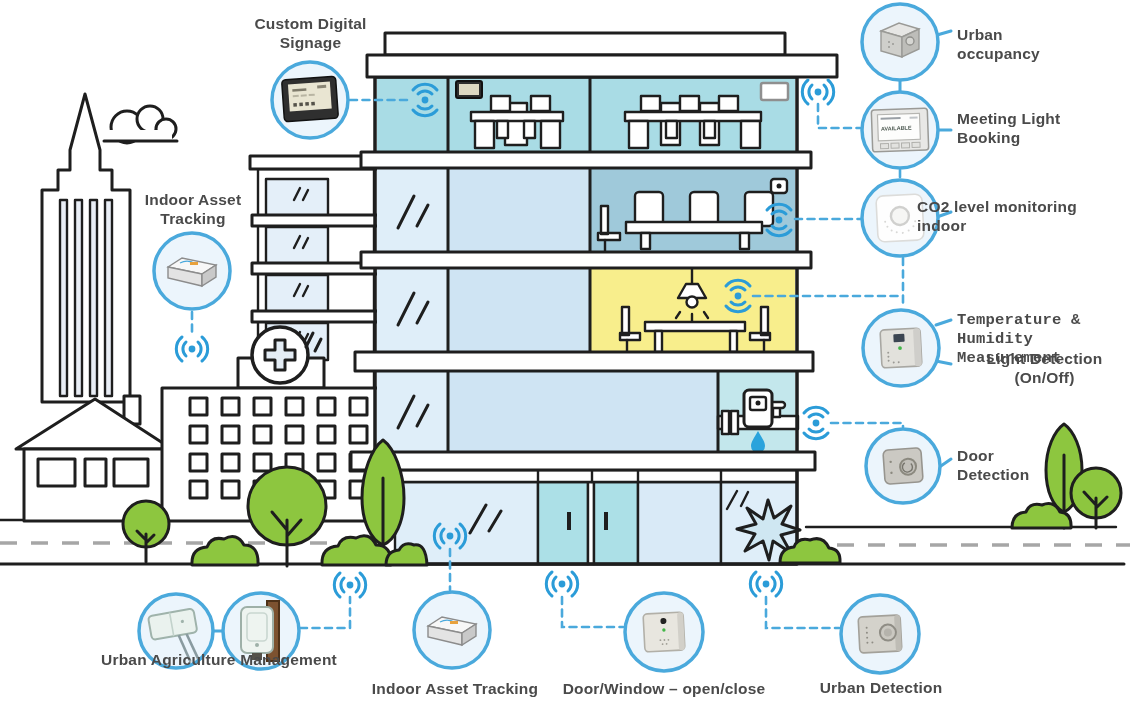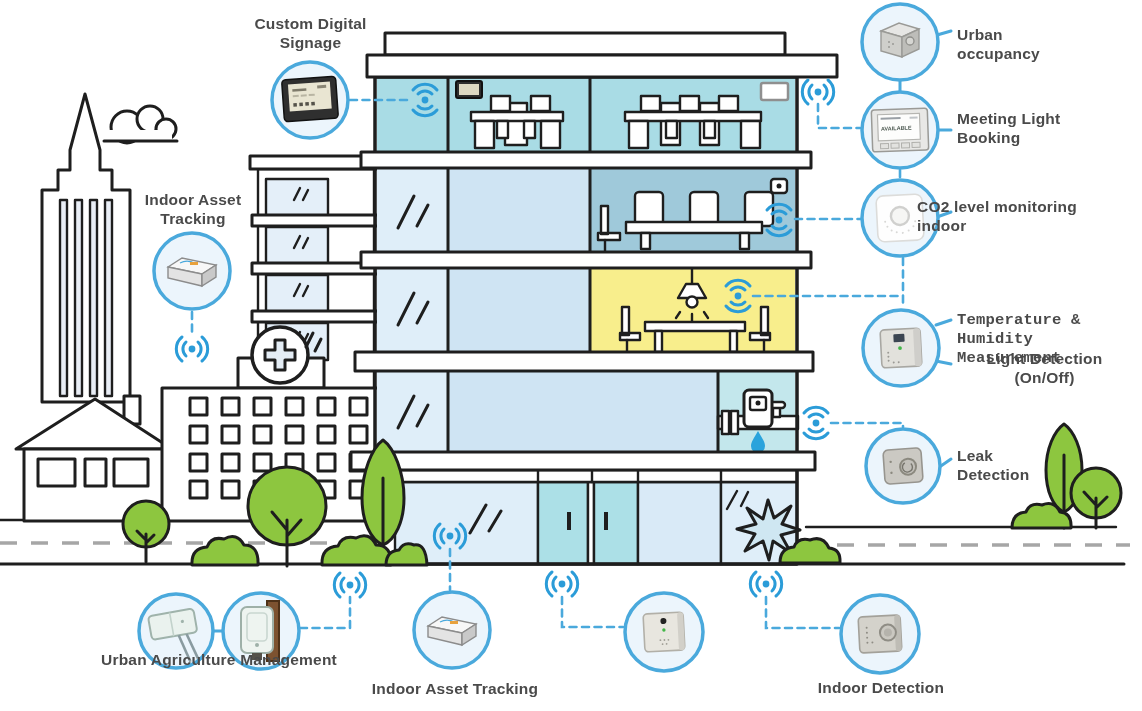--- a/index.html
+++ b/index.html
@@ -540,22 +540,23 @@
 <div class="lbl" style="left:957px;top:25px;width:100px;">Urban occupancy</div>
 
 <div class="lbl" style="left:957px;top:109px;width:130px;">Meeting Light Booking</div>
 
 <div class="lbl" style="left:917px;top:197px;width:165px;">CO2 level monitoring indoor</div>
 
 <div class="lbl" style="left:957px;top:311px;width:186px;font-family:Liberation Mono, monospace;">Temperature &amp; Humidity Measurement</div>
 
 <div class="lbl" style="left:957px;top:349px;width:175px;text-align:center;">Light Detection (On/Off)</div>
 
-<div class="lbl" style="left:957px;top:446px;width:90px;">Leak Detection</div>
+<div class="lbl" style="left:957px;top:446px;width:90px;">Door Detection</div>
 
 <div class="lbl nowrap" style="left:219px;top:650px;">Urban Agriculture Management</div>
 
 <div class="lbl nowrap" style="left:455px;top:679px;">Indoor Asset Tracking</div>
 
-
-<div class="lbl nowrap" style="left:881px;top:678px;">Indoor Detection</div>
+<div class="lbl nowrap" style="left:664px;top:679px;">Door/Window – open/close</div>
+
+<div class="lbl nowrap" style="left:881px;top:678px;">Urban Detection</div>
 
 </div>
 
 </body></html>

